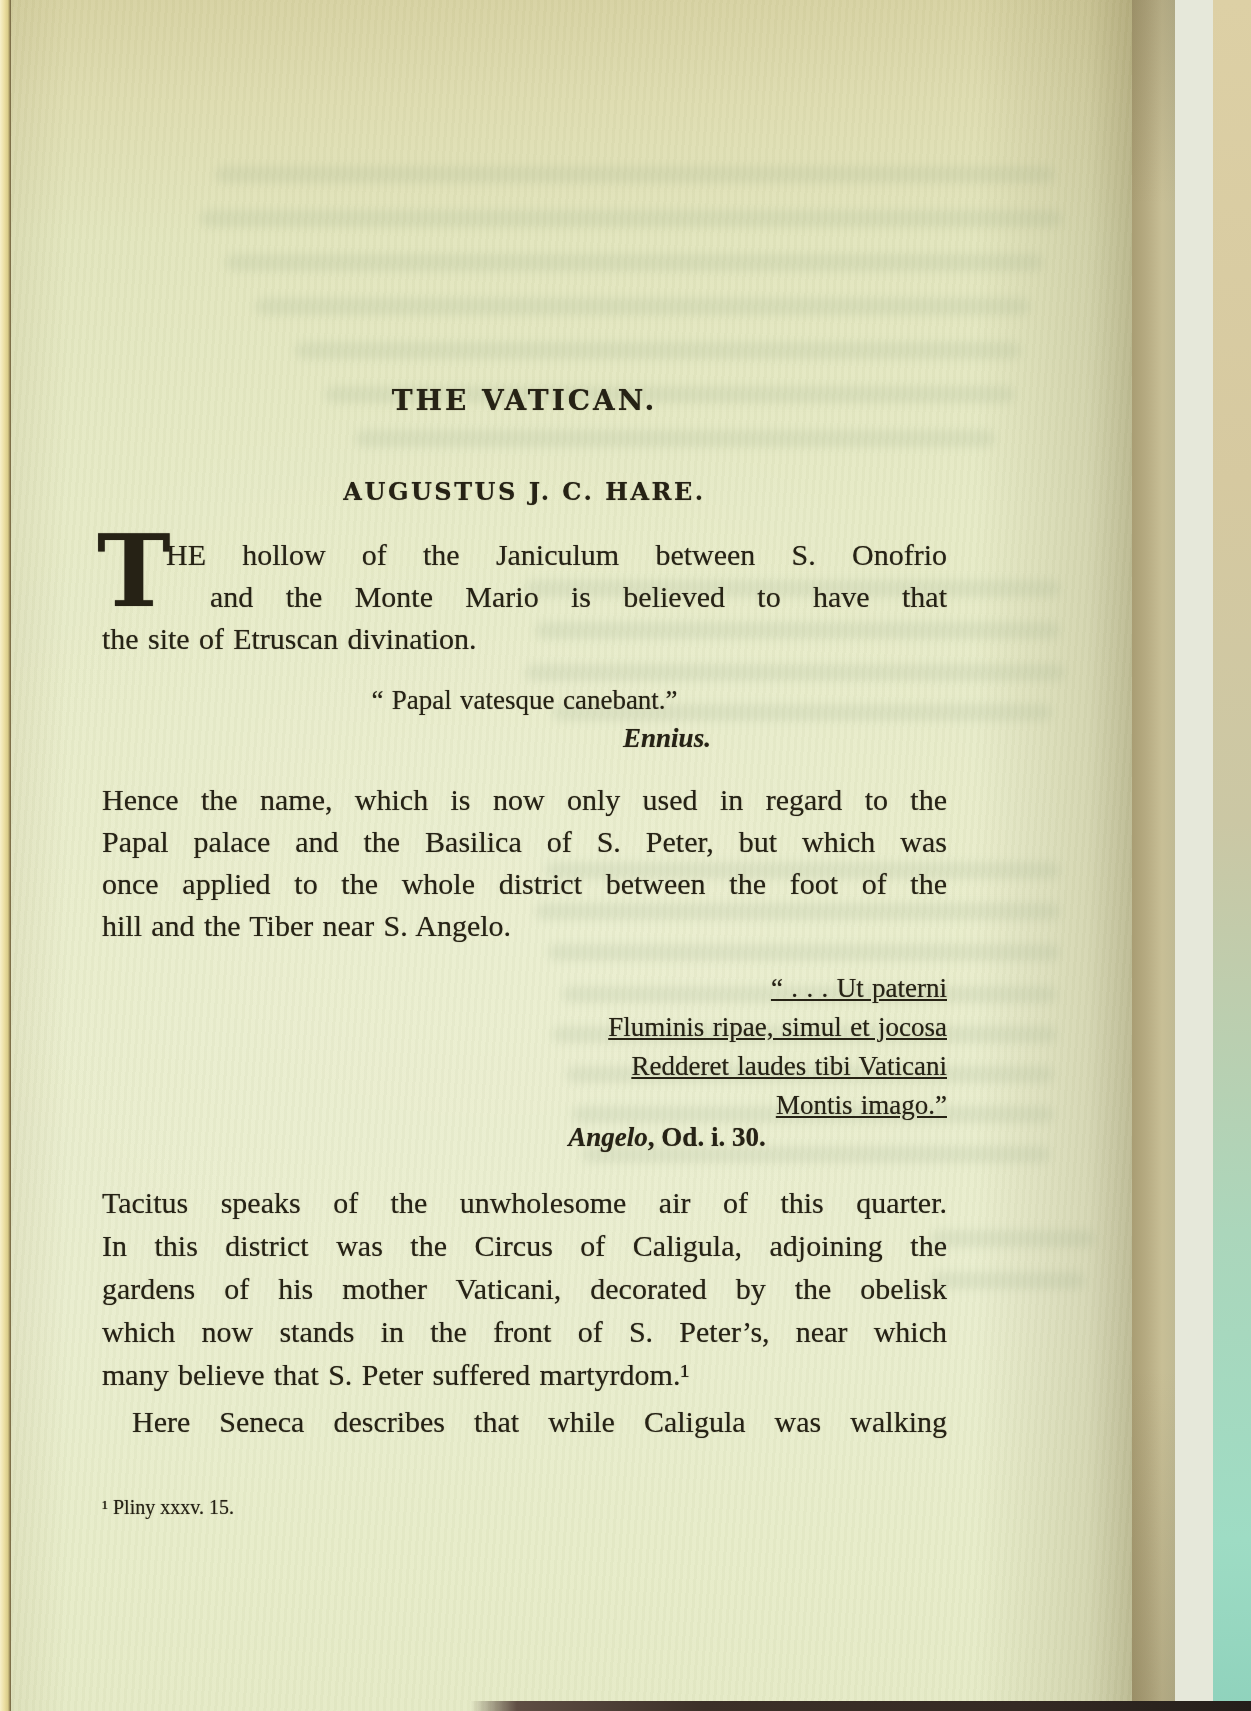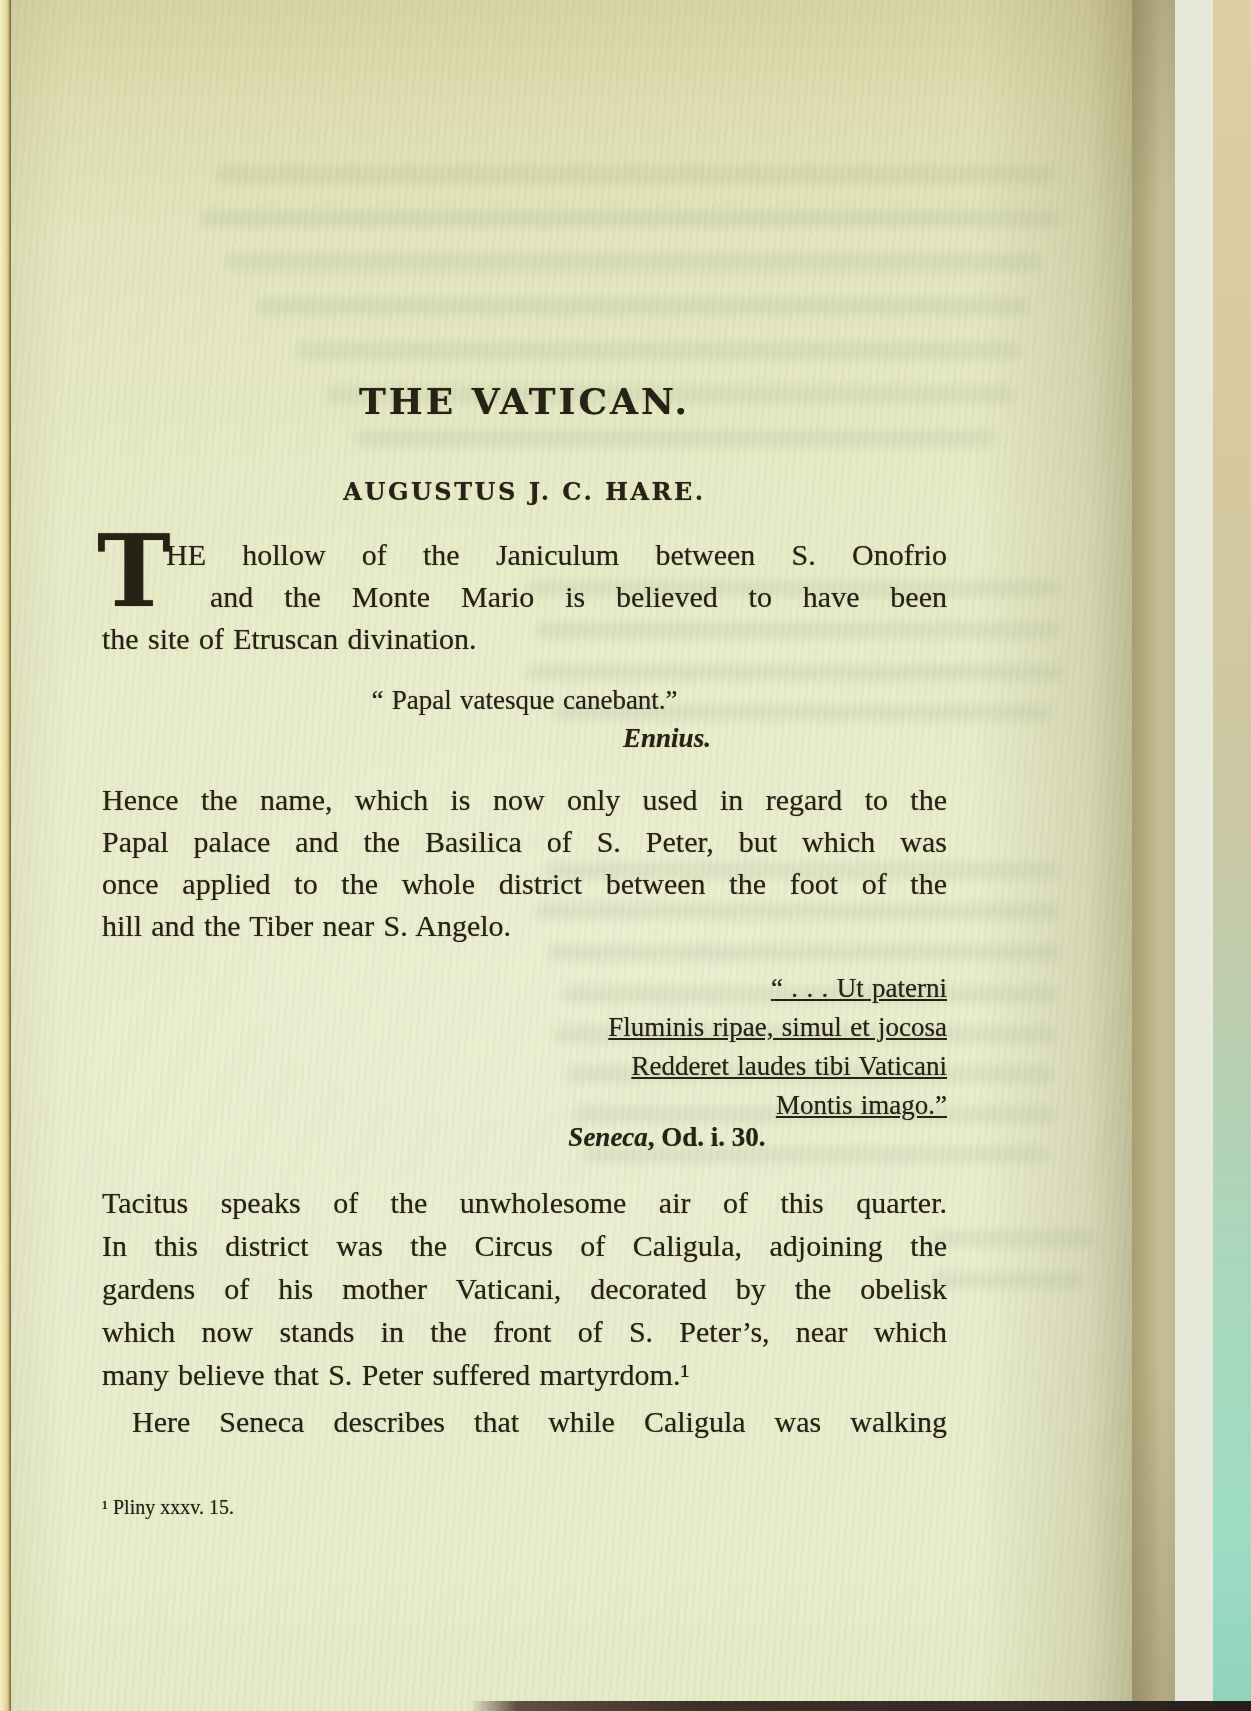--- a/index.html
+++ b/index.html
@@ -62,21 +62,21 @@
   
   .content{
     position:absolute;left:91px;top:0;width:845px;height:1711px;z-index:2;
     color:#262215;
     text-shadow:0 0 1px rgba(38,34,21,0.55);
   }
   .heading{
     position:absolute;width:100%;text-align:center;
     font-family:"DejaVu Serif",serif;font-weight:bold;
   }
-  .title{top:384px;font-size:36px;letter-spacing:3px;line-height:34px;}
+  .title{top:384px;font-size:28px;letter-spacing:3px;line-height:34px;}
   .author{top:478px;font-size:24px;letter-spacing:2.5px;line-height:28px;}
 
   .block{position:absolute;width:100%;}
   .line{height:42px;line-height:42px;font-size:30px;word-spacing:0.06em;}
   .just{text-align:justify;text-align-last:justify;}
 
   .p1{top:534px;}
   .p1 .l0{padding-left:64px;}
   .p1 .l1{padding-left:108px;}
   .dropcap{
@@ -122,21 +122,21 @@
 
     <div class="content">
 
       <div class="heading title">THE VATICAN.</div>
 
       <div class="heading author">AUGUSTUS J. C. HARE.</div>
 
       <div class="block p1">
         <span class="dropcap">T</span>
         <div class="line just l0">HE hollow of the Janiculum between S. Onofrio</div>
-        <div class="line just l1">and the Monte Mario is believed to have been</div>
+        <div class="line just l1">and the Monte Mario is believed to have that</div>
         <div class="line l2">the site of Etruscan divination.</div>
       </div>
 
       <div class="block quote1">
         <div class="line">“ Papal vatesque canebant.”</div>
       </div>
       <div class="attribution attr1">Ennius.</div>
 
       <div class="block p2">
         <div class="line just">Hence the name, which is now only used in regard to the</div>
@@ -145,21 +145,21 @@
         <div class="line">hill and the Tiber near S. Angelo.</div>
       </div>
 
       <div class="block poem">
         <div class="line">“ . . . Ut paterni</div>
         <div class="line">Fluminis ripae, simul et jocosa</div>
         <div class="line">Redderet laudes tibi Vaticani</div>
         <div class="line">Montis imago.”</div>
       </div>
       <div class="attribution attr2">
-        <span class="it">Seneca</span><span>, Od. i. 30.</span>
+        <span class="it">Angelo</span><span>, Od. i. 30.</span>
       </div>
 
       <div class="block p3">
         <div class="line just">Tacitus speaks of the unwholesome air of this quarter.</div>
         <div class="line just">In this district was the Circus of Caligula, adjoining the</div>
         <div class="line just">gardens of his mother Vaticani, decorated by the obelisk</div>
         <div class="line just">which now stands in the front of S. Peter’s, near which</div>
         <div class="line">many believe that S. Peter suffered martyrdom.¹</div>
       </div>
 

